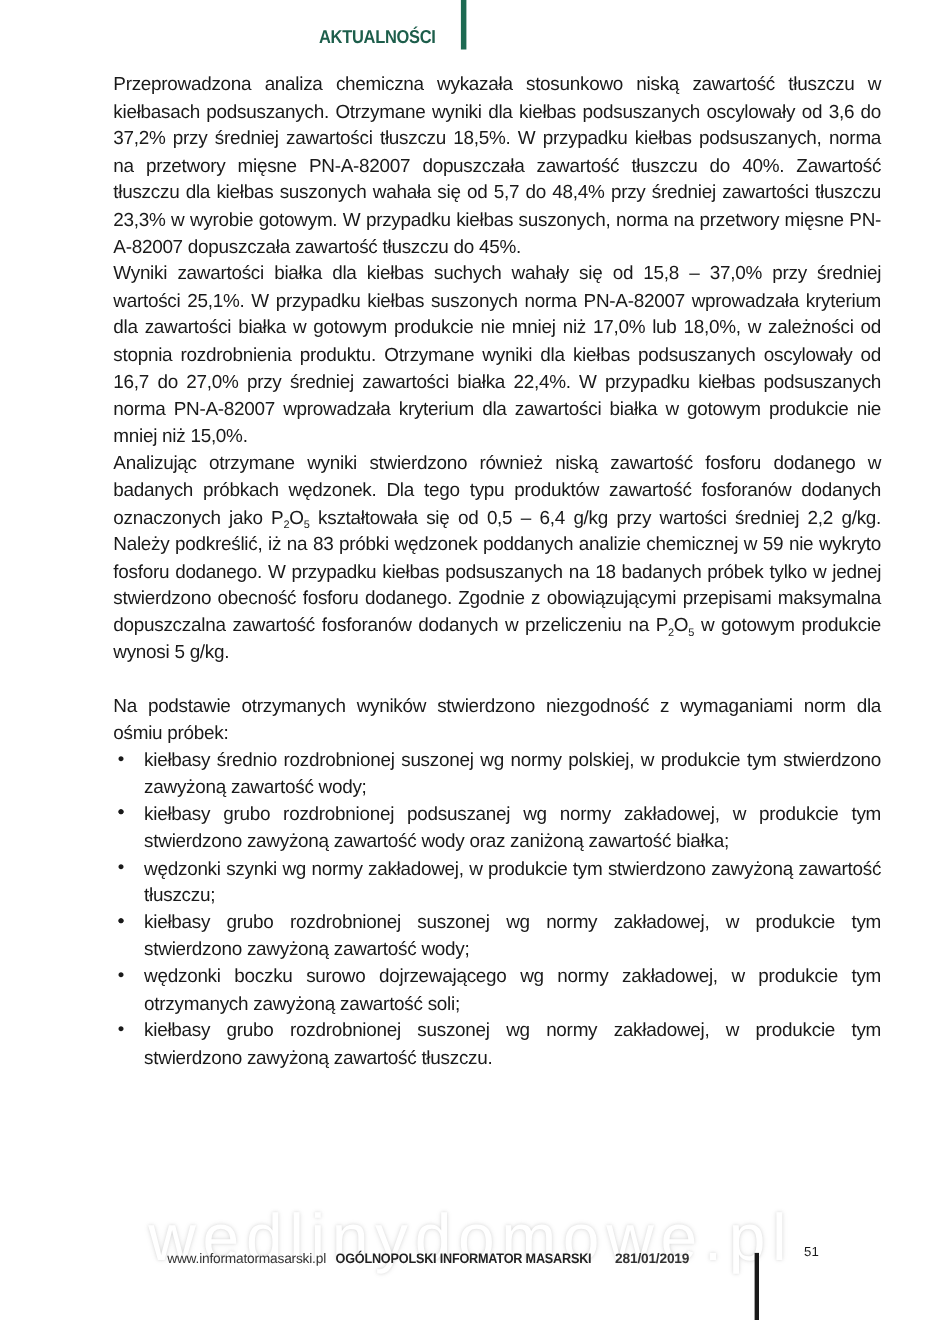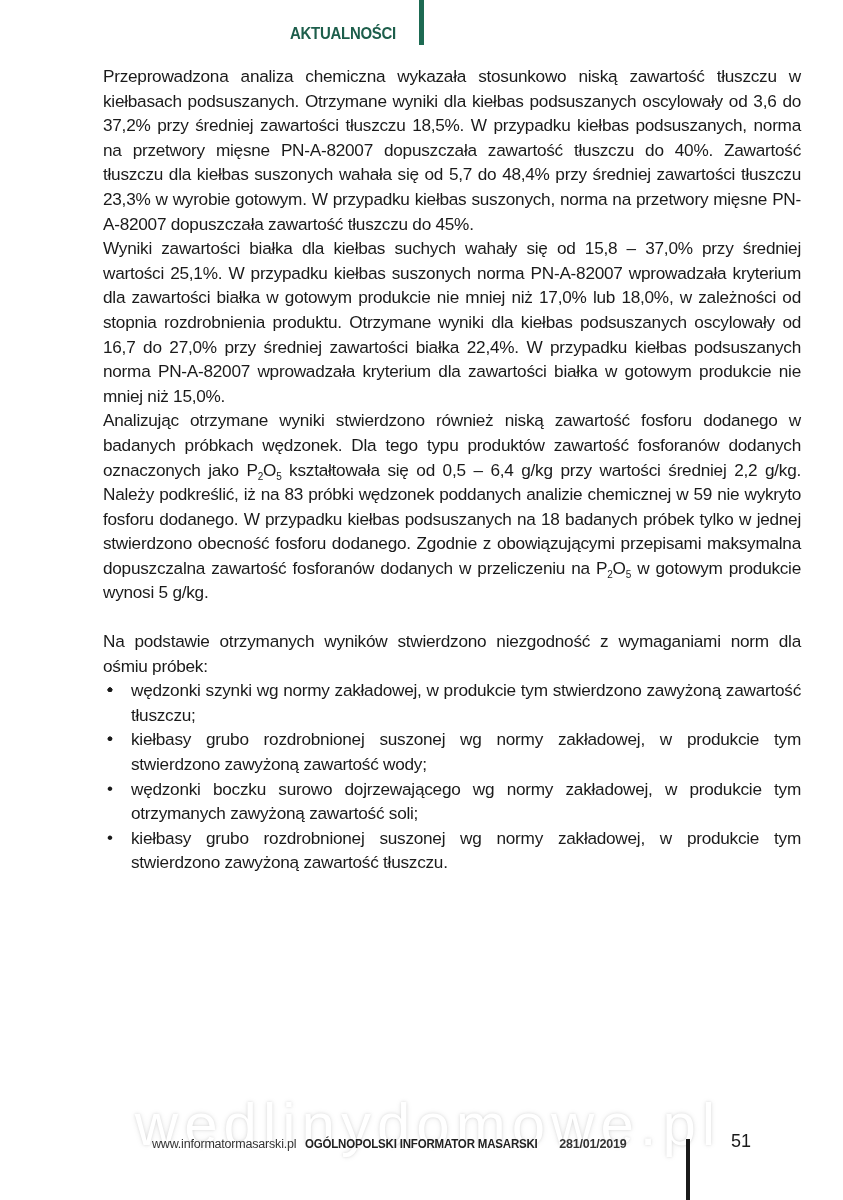--- a/index.html
+++ b/index.html
@@ -37,38 +37,38 @@
     position: absolute; left: 152px; top: 1137px; font-size: 12.5px; white-space: nowrap;
     display: flex; align-items: baseline; gap: 9px; letter-spacing: -0.2px;
   }
   .footer .url { color: #333; }
   .footer .mag { font-weight: bold; color: #222; transform: scaleX(0.92); transform-origin: left; display: inline-block; }
   .footer .issue { color: #333; margin-left: -8px; font-weight: bold; }
   .footer-bar {
     position: absolute; left: 686px; top: 1139px; width: 4px; height: 61px; background: #1a1a1a;
   }
   .page-number {
-    position: absolute; left: 731px; top: 1131px; font-size: 18px; color: #1a1a1a;
+    position: absolute; left: 731px; top: 1131px; font-size: 12px; color: #1a1a1a;
   }
 </style>
 </head>
 <body>
 
 <div class="header-title">AKTUALNOŚCI</div>
 <div class="header-bar"></div>
 
 <div class="content">
   <p>Przeprowadzona analiza chemiczna wykazała stosunkowo niską zawartość tłuszczu w kiełbasach podsuszanych. Otrzymane wyniki dla kiełbas podsuszanych oscylowały od 3,6 do 37,2% przy średniej zawartości tłuszczu 18,5%. W przypadku kiełbas podsuszanych, norma na przetwory mięsne PN-A-82007 dopuszczała zawartość tłuszczu do 40%. Zawartość tłuszczu dla kiełbas suszonych wahała się od 5,7 do 48,4% przy średniej zawartości tłuszczu 23,3% w wyrobie gotowym. W przypadku kiełbas suszonych, norma na przetwory mięsne PN-A-82007 dopuszczała zawartość tłuszczu do 45%.</p>
   <p>Wyniki zawartości białka dla kiełbas suchych wahały się od 15,8 – 37,0% przy średniej wartości 25,1%. W przypadku kiełbas suszonych norma PN-A-82007 wprowadzała kryterium dla zawartości białka w gotowym produkcie nie mniej niż 17,0% lub 18,0%, w zależności od stopnia rozdrobnienia produktu. Otrzymane wyniki dla kiełbas podsuszanych oscylowały od 16,7 do 27,0% przy średniej zawartości białka 22,4%. W przypadku kiełbas podsuszanych norma PN-A-82007 wprowadzała kryterium dla zawartości białka w gotowym produkcie nie mniej niż 15,0%.</p>
   <p><span>Analizując otrzymane wyniki stwierdzono również niską zawartość fosforu dodanego w badanych próbkach wędzonek. Dla tego typu produktów zawartość fosforanów dodanych oznaczonych jako P</span><sub>2</sub><span>O</span><sub>5</sub><span> kształtowała się od 0,5 – 6,4 g/kg przy wartości średniej 2,2 g/kg. Należy podkreślić, iż na 83 próbki wędzonek poddanych analizie chemicznej w 59 nie wykryto fosforu dodanego. W przypadku kiełbas podsuszanych na 18 badanych próbek tylko w jednej stwierdzono obecność fosforu dodanego. Zgodnie z obowiązującymi przepisami maksymalna dopuszczalna zawartość fosforanów dodanych w przeliczeniu na P</span><sub>2</sub><span>O</span><sub>5</sub><span>  w gotowym produkcie wynosi 5 g/kg.</span></p>
   <p class="gap">Na podstawie otrzymanych wyników stwierdzono niezgodność z wymaganiami norm dla ośmiu próbek:</p>
   <ul class="bullets">
+    <li><span class="dot">•</span><span>kiełbasy średnio rozdrobnionej suszonej wg normy polskiej, w produkcie tym stwierdzono zawyżoną zawartość wody;</span></li>
     <li><span class="dot">•</span></li>
-    <li><span class="dot">•</span></li>
-    <li><span class="dot">•</span></li>
+    <li><span class="dot">•</span><span> kiełbasy grubo rozdrobnionej podsuszanej wg normy zakładowej, w produkcie tym stwierdzono zawyżoną zawartość wody oraz zaniżoną zawartość białka;</span></li>
     <li><span class="dot">•</span><span>wędzonki szynki wg normy zakładowej, w produkcie tym stwierdzono zawyżoną zawartość tłuszczu;</span></li>
     <li><span class="dot">•</span></li>
     <li><span class="dot">•</span><span>kiełbasy grubo rozdrobnionej suszonej wg normy zakładowej, w produkcie tym stwierdzono zawyżoną zawartość wody;</span></li>
     <li><span class="dot">•</span><span>wędzonki boczku surowo dojrzewającego wg normy zakładowej, w produkcie tym otrzymanych zawyżoną zawartość soli;</span></li>
     <li><span class="dot">•</span><span>kiełbasy grubo rozdrobnionej suszonej wg normy zakładowej, w produkcie tym stwierdzono zawyżoną zawartość tłuszczu.</span></li>
   </ul>
 </div>
 
 <div class="watermark">wedlinydomowe.pl</div>
 

